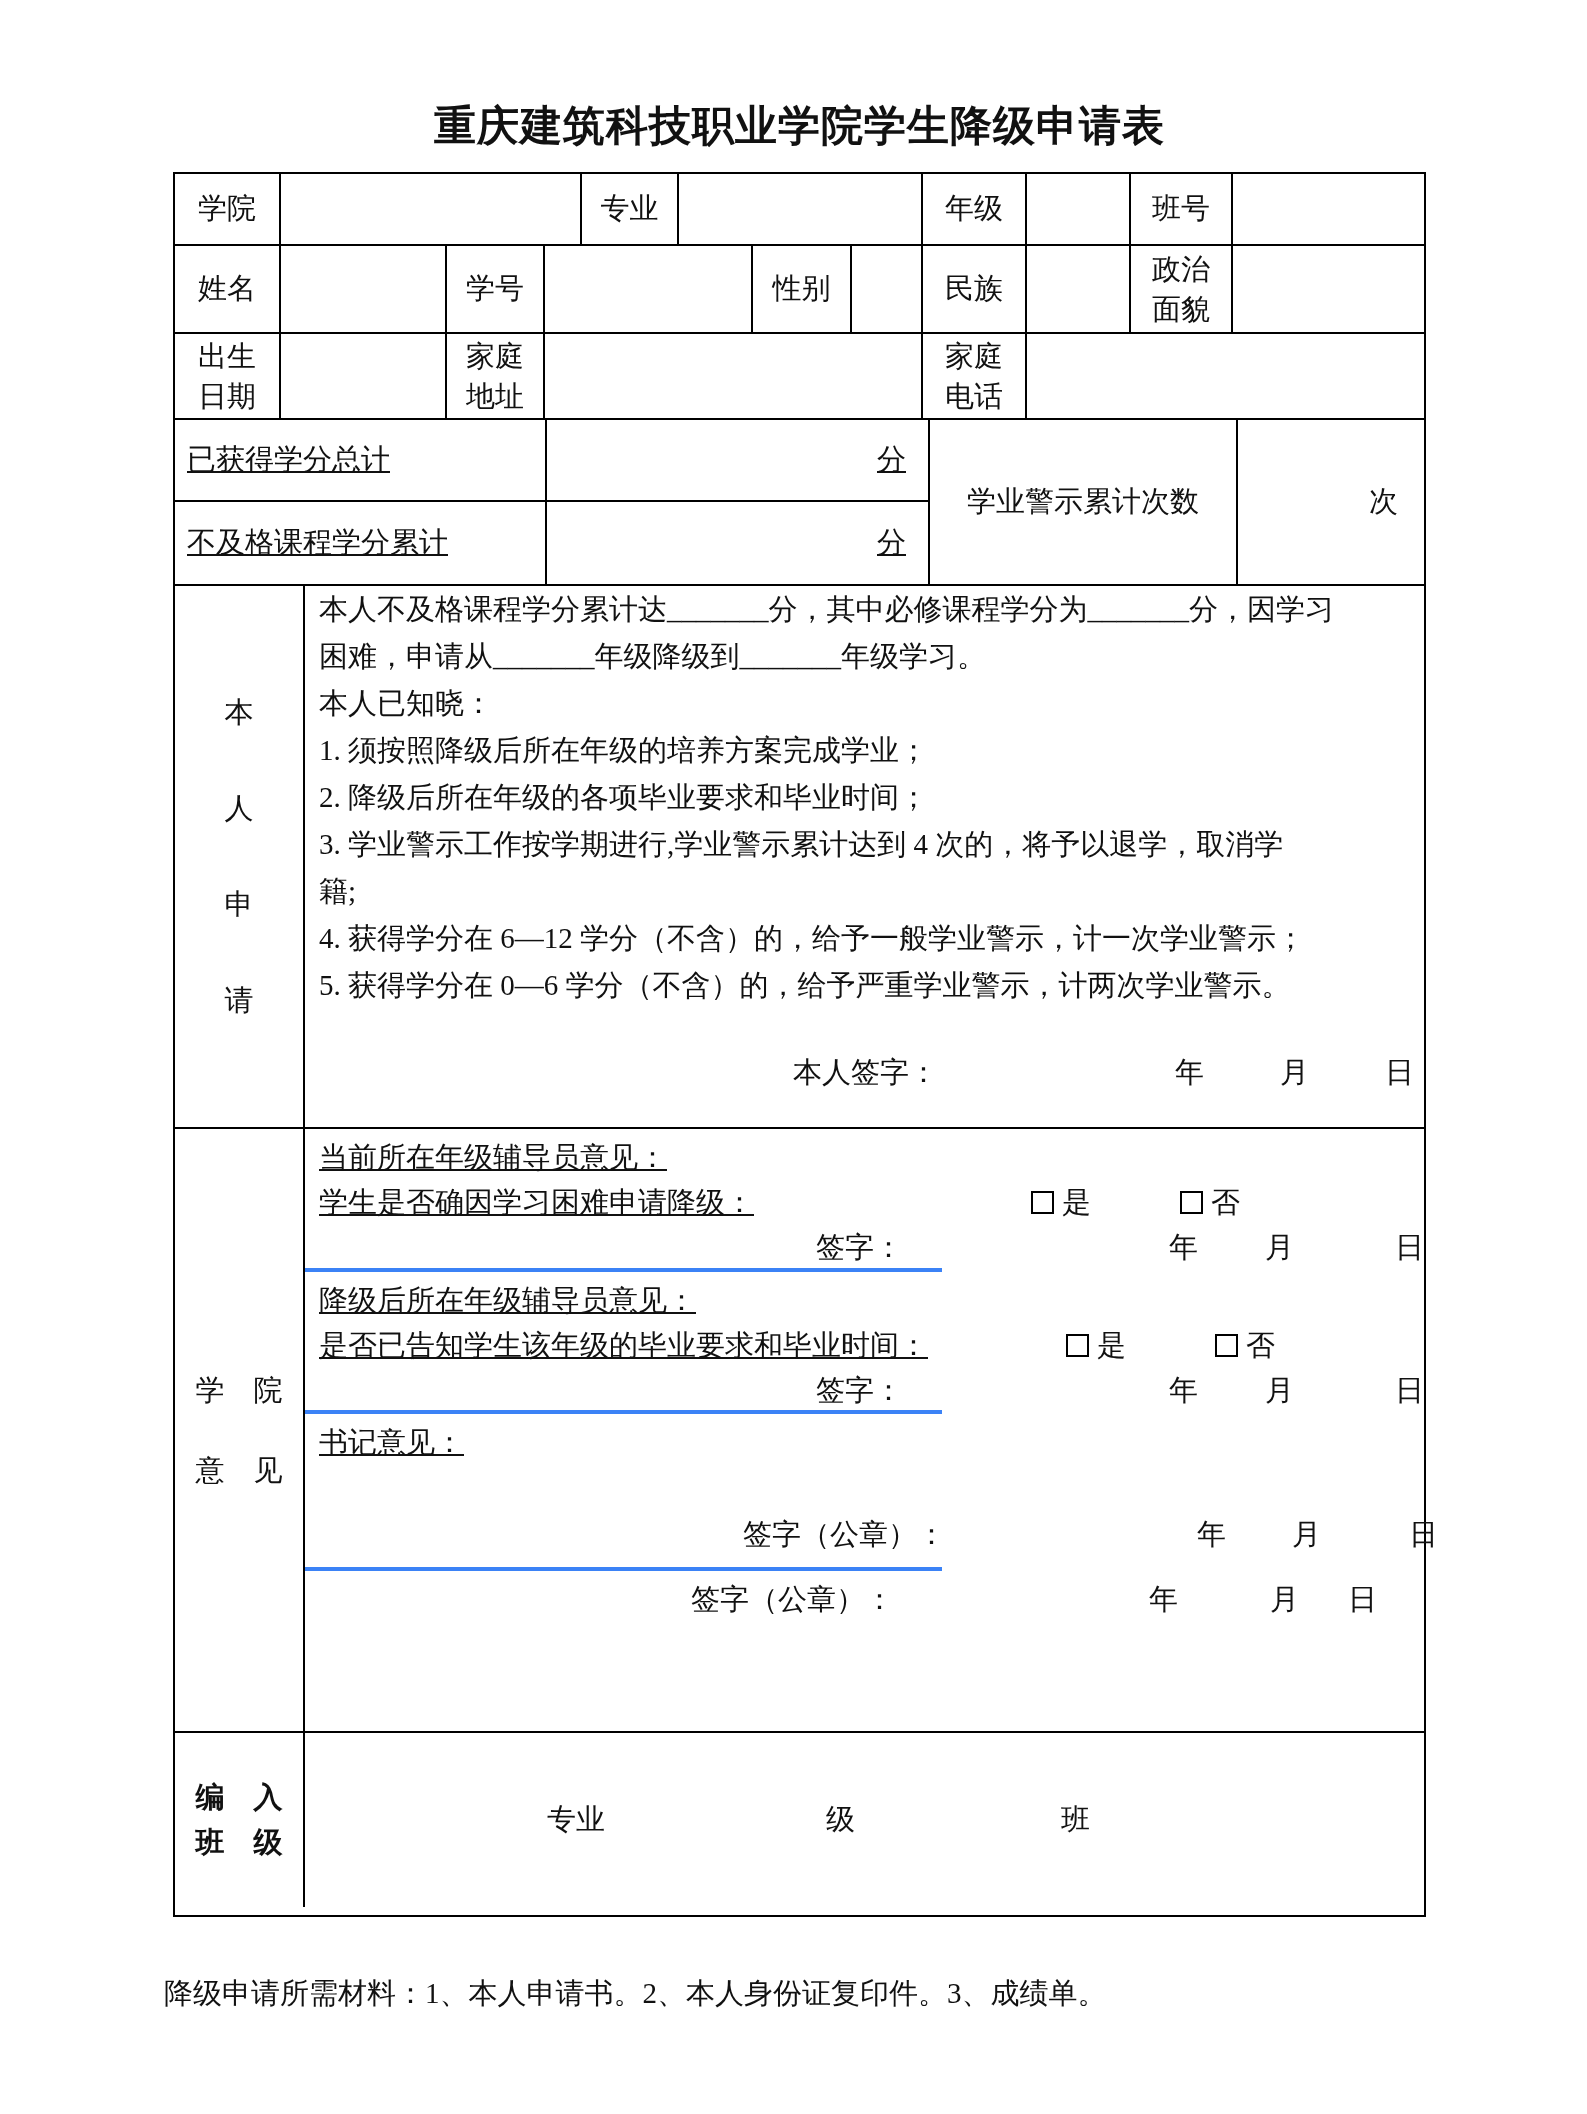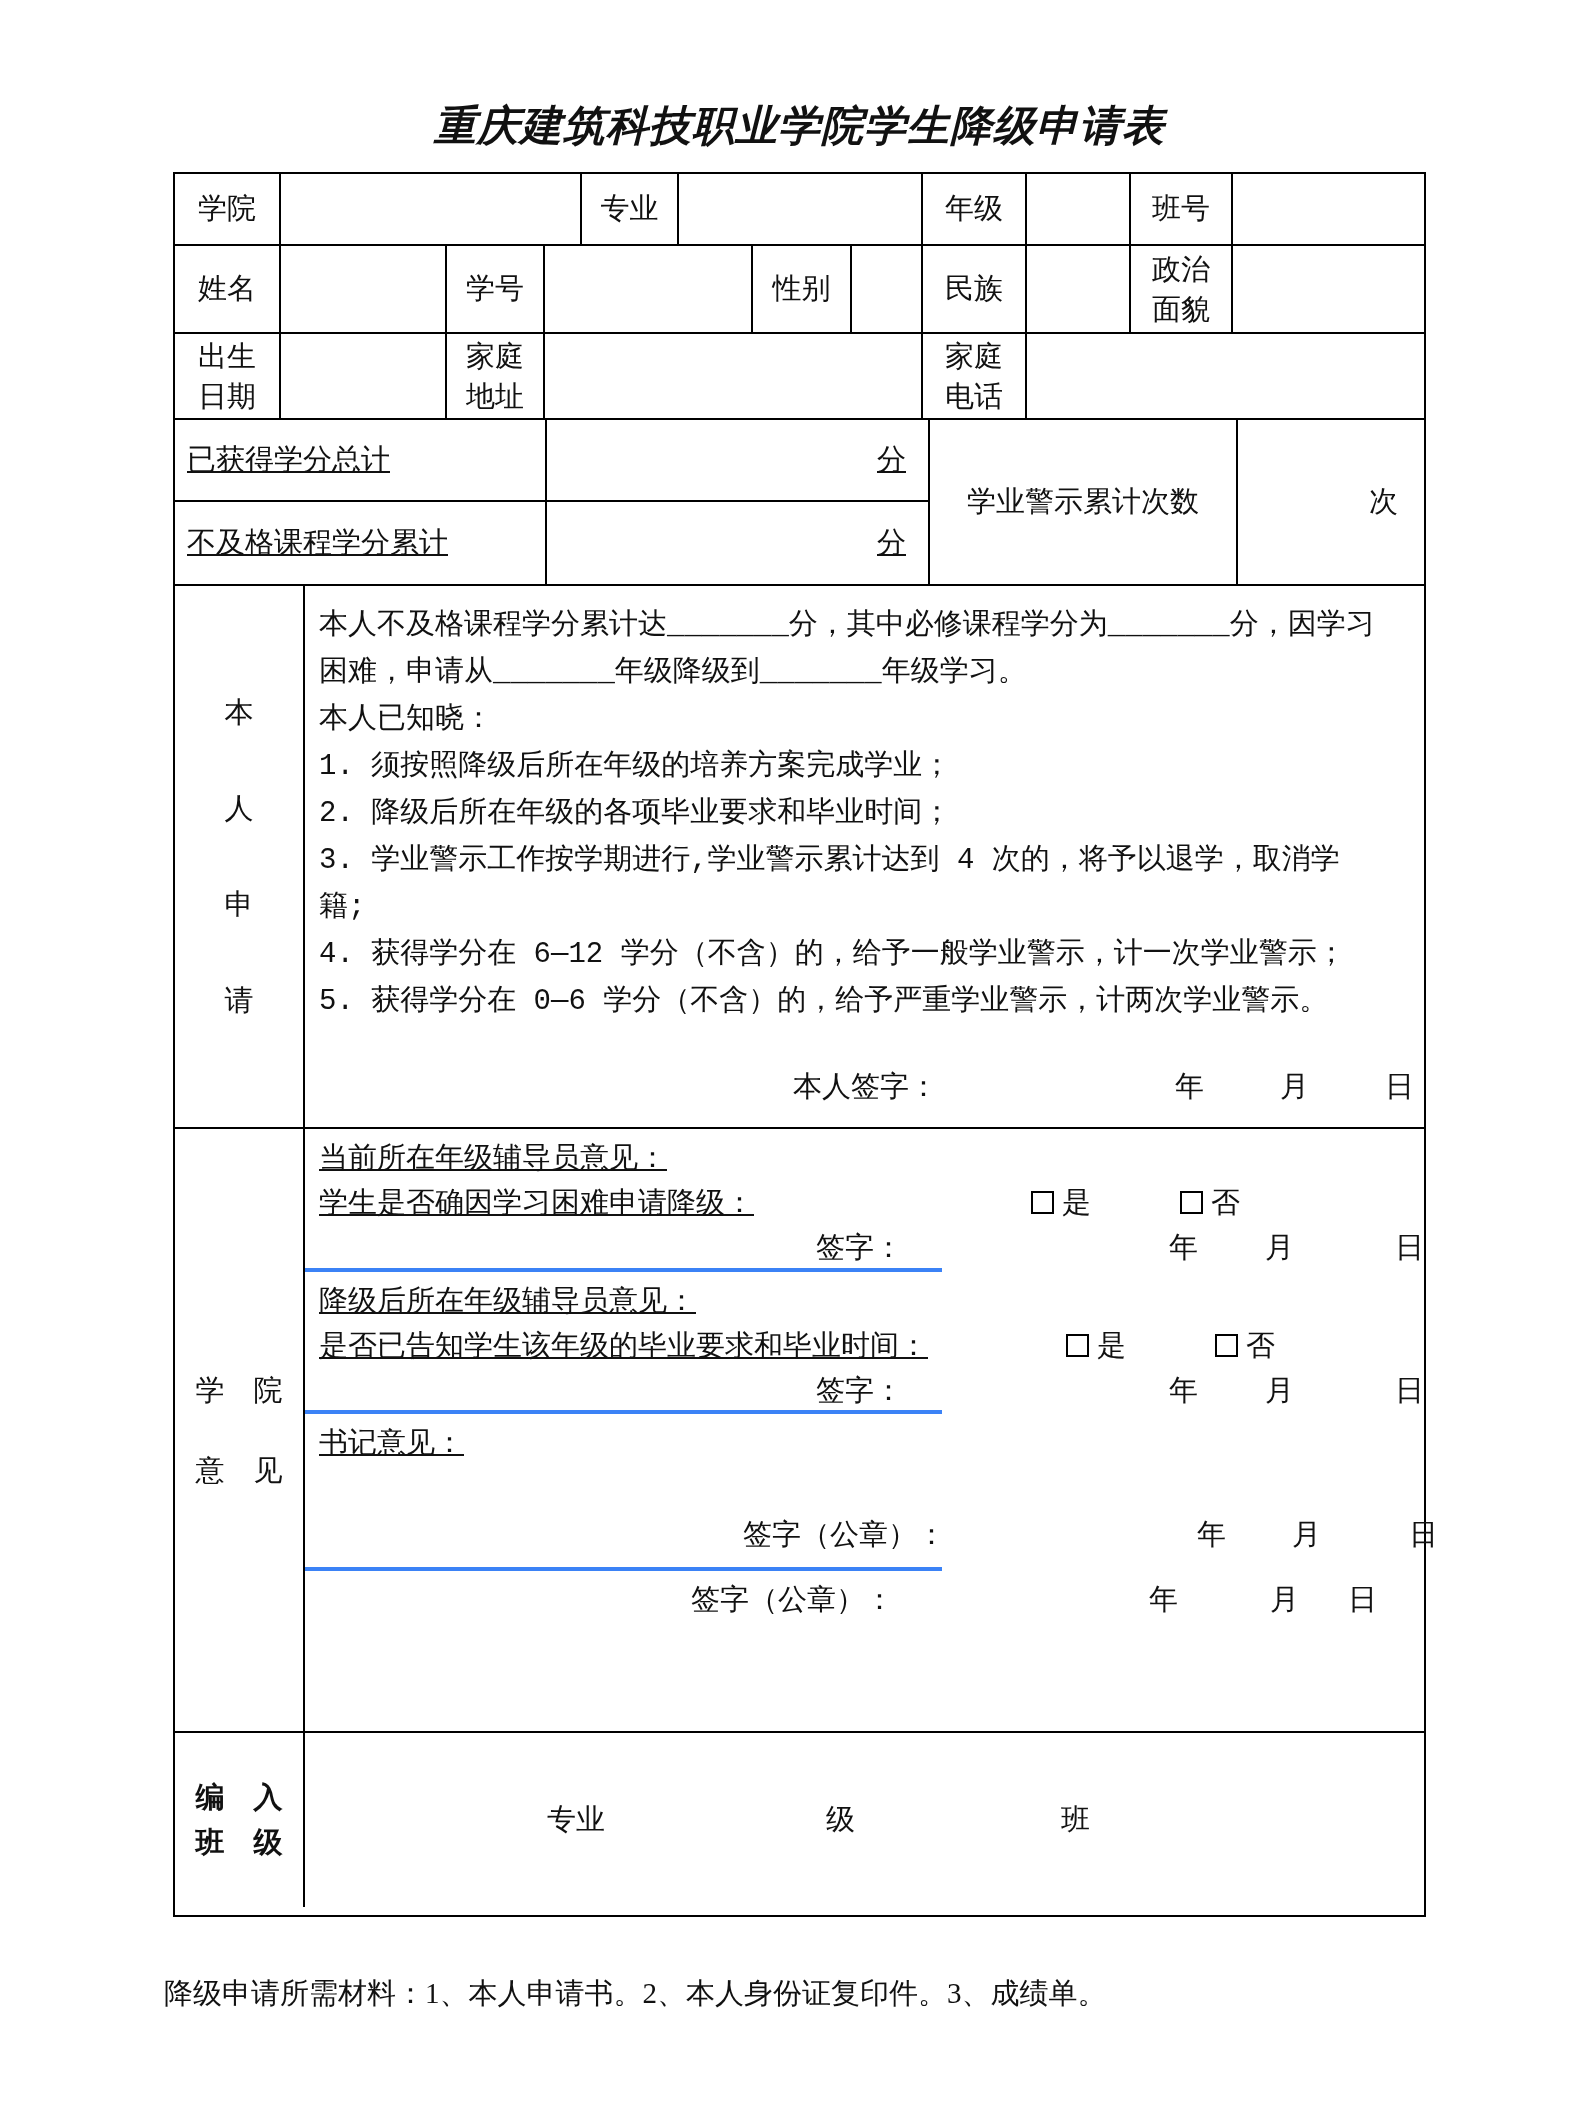--- a/index.html
+++ b/index.html
@@ -10,21 +10,20 @@
     background: #ffffff;
     font-family: "Liberation Serif", "DejaVu Serif", serif;
     color: #111;
     font-size: 29px;
     overflow: hidden;
   }
   .title {
     position: absolute; top: 98px; left: 175px; width: 1249px;
     text-align: center; font-size: 42px; font-weight: bold; letter-spacing: 1px;
     white-space: nowrap;
-    font-style: italic;
   }
   .ft {
     position: absolute; top: 172px; left: 173px;
     width: 1253px; height: 1745px;
     border: 2px solid #000;
   }
   .row { display: flex; border-bottom: 2px solid #000; width: 100%; }
   .row.last { border-bottom: none; }
   .cell {
     border-right: 2px solid #000;
@@ -40,21 +39,21 @@
   .stack { display: flex; flex-direction: column; text-decoration: underline; }
   .crow { display: flex; width: 100%; }
   .crow.top { border-bottom: 2px solid #000; }
   
   .vcol { display: flex; flex-direction: column; align-items: center; gap: 56px; }
   
   .twoline { display: flex; flex-direction: column; align-items: center; text-align: center; }
   .twoline.wide div { line-height: 80px; }
   .twoline.tight div { line-height: 45px; font-weight: bold; }
   
-  .content { flex: 1; padding: 16px 14px 0 14px; display: flex; flex-direction: column; position: relative; font-family: Liberation Mono, monospace; }
+  .content { flex: 1; padding: 0 14px 0 14px; display: flex; flex-direction: column; position: relative; }
   .tline { height: 47px; line-height: 47px; white-space: nowrap; }
   .relrow { position: relative; height: 47px; line-height: 47px; }
   .abs { position: absolute; top: 0; white-space: nowrap; }
   
   .sub { width: 100%; border-bottom: 4px solid #3b82f6; padding: 6px 14px 0 14px; display: flex; flex-direction: column; }
   .sub.lastsub { border-bottom: none; }
   .sub .sline { height: 45px; line-height: 45px; white-space: nowrap; position: relative; }
   .sub.bottomed { justify-content: space-between; padding-bottom: 10px; }
   .cbgroup { position: absolute; top: 0; white-space: nowrap; }
   .cb {

